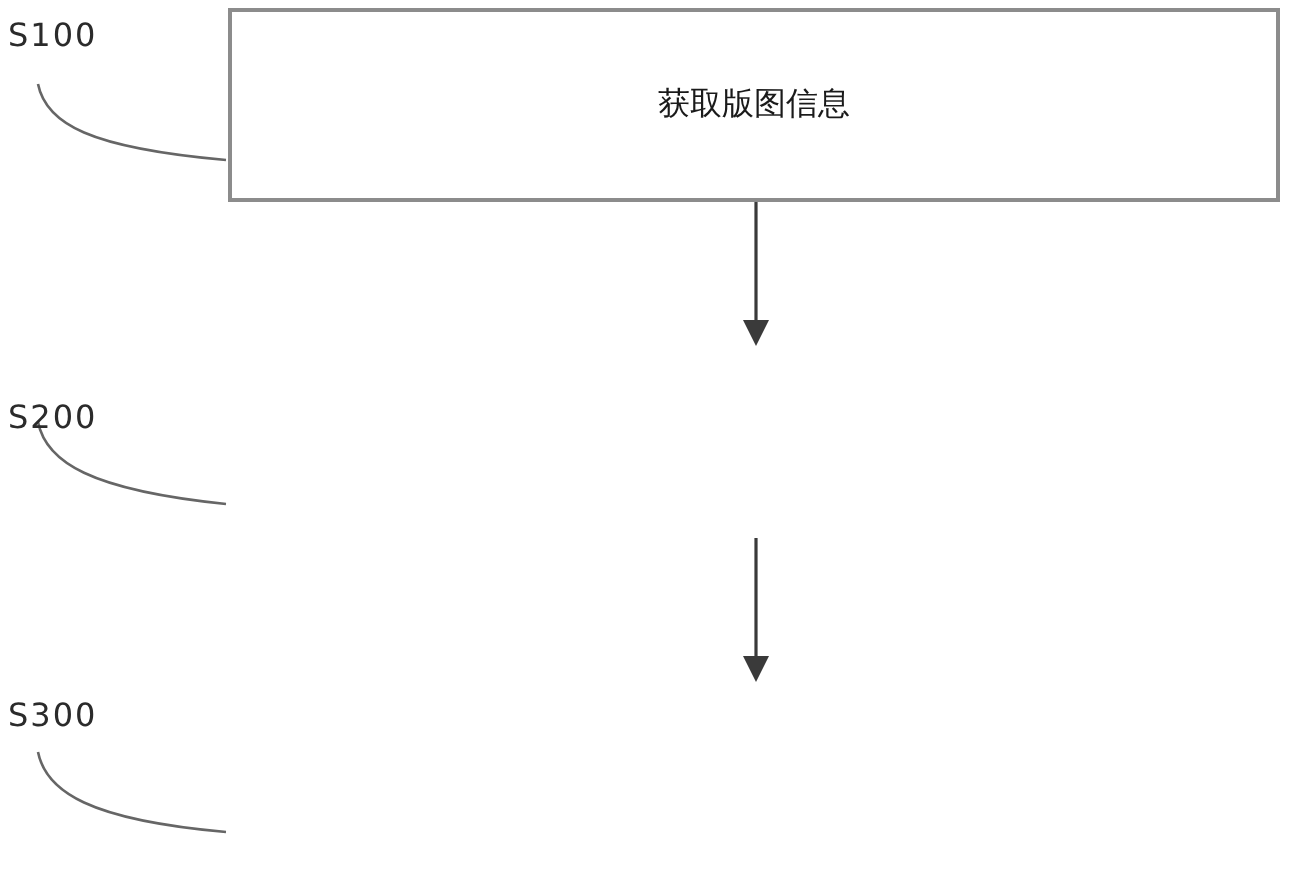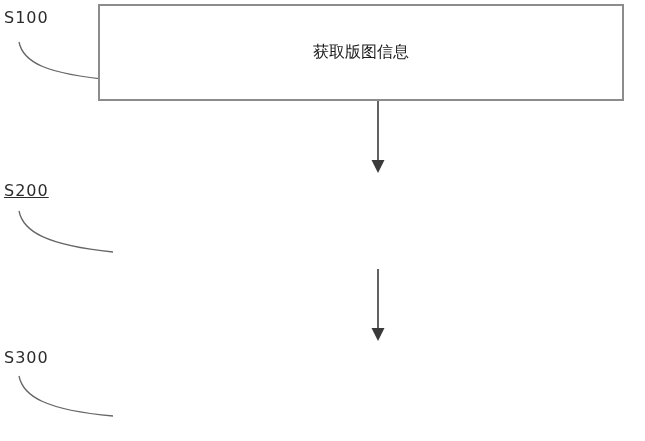--- a/index.html
+++ b/index.html
@@ -18,21 +18,21 @@
   .connectors {
     position: absolute;
     left: 0;
     top: 0;
     width: 645px;
     height: 441px;
     pointer-events: none;
   }
   .flow-box {
     position: absolute;
-    left: 98px;
+    left: 114px;
     width: 526px;
     box-sizing: border-box;
     border: 2px solid #8c8c8c;
     background: #ffffff;
     display: flex;
     align-items: center;
     justify-content: center;
     text-align: center;
     color: #1a1a1a;
     font-size: 16px;
@@ -43,21 +43,21 @@
   .flow-box.box-2 { top: 174px; height: 95px; }
   .flow-box.box-3 { top: 344px; height: 94px; }
   .step-label {
     position: absolute;
     left: 4px;
     color: #2b2b2b;
     font-size: 16px;
     letter-spacing: 1px;
   }
   .step-label.label-1 { top: 8px; }
-  .step-label.label-2 { top: 181px; text-decoration: underline; }
+  .step-label.label-2 { top: 199px; }
   .step-label.label-3 { top: 348px; text-align: center; }
 </style>
 </head>
 <body>
 
 <div class="canvas">
 
   <svg class="connectors" width="645" height="441" viewBox="0 0 645 441" xmlns="http://www.w3.org/2000/svg">
 
     <path d="M19,42 C23,62 45,74 113,80" fill="none" stroke="#666666" stroke-width="1.3"></path>

